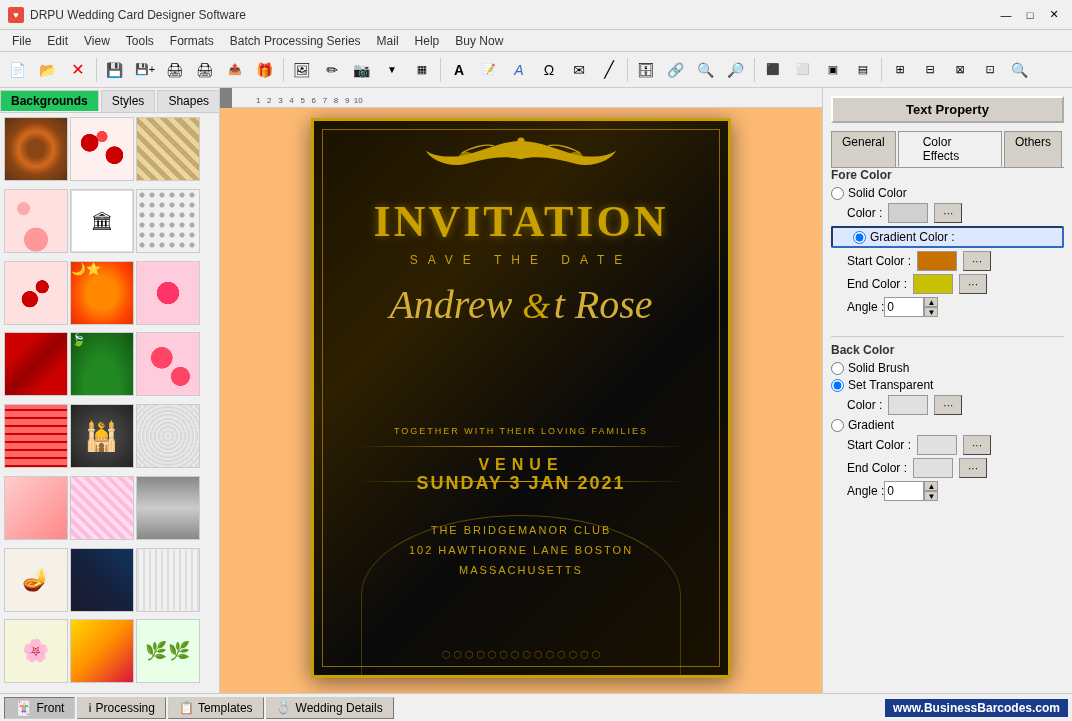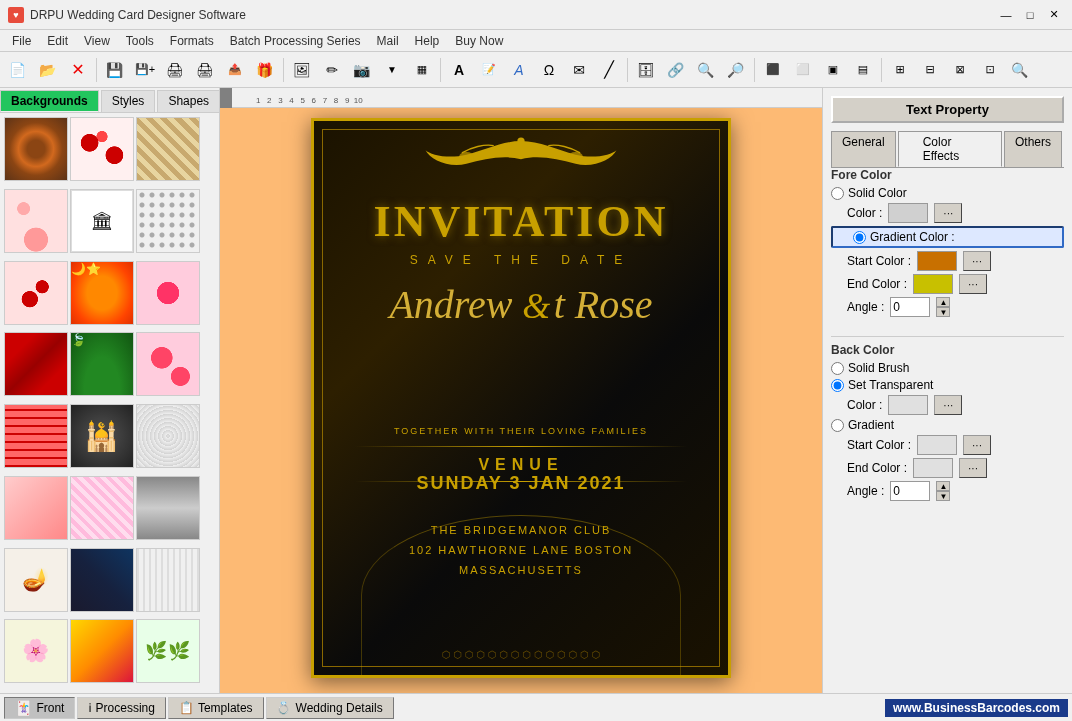--- a/index.html
+++ b/index.html
@@ -67,21 +67,21 @@
     .prop-tabs { display: flex; border-bottom: 1px solid #999; margin-bottom: 0; }
     .prop-tab { padding: 3px 10px; font-size: 12px; cursor: pointer; border: 1px solid #999; border-bottom: none; background: #d4d0c8; margin-right: 2px; }
     .prop-tab.active { background: #f0f0f0; border-bottom: 1px solid #f0f0f0; padding-left: 24px; }
     .prop-section { margin-bottom: 10px; }
     .prop-label { font-size: 12px; color: #333; margin-bottom: 4px; font-weight: bold; }
     .radio-row { display: flex; align-items: center; gap: 4px; margin: 3px 0; font-size: 12px; }
     .radio-row input[type=radio] { cursor: pointer; }
     .color-row { display: flex; align-items: center; gap: 6px; margin: 3px 0 3px 16px; font-size: 12px; }
     .color-box { width: 40px; height: 20px; border: 1px solid #999; cursor: pointer; }
     .color-btn { width: 28px; height: 20px; border: 1px outset #999; background: #d4d0c8; cursor: pointer; font-size: 10px; display: flex; align-items: center; justify-content: center; }
-    .angle-row { display: flex; align-items: center; gap: 6px; margin: 3px 0 3px 16px; font-size: 12px; }
+    .angle-row { display: flex; align-items: center; margin: 3px 0 3px 16px; font-size: 12px; }
     .angle-input { width: 40px; height: 20px; border: 1px solid #999; padding: 0 2px; font-size: 12px; }
     .spinner-btns { display: flex; flex-direction: column; }
     .spin-btn { width: 14px; height: 10px; border: 1px solid #999; background: #d4d0c8; cursor: pointer; display: flex; align-items: center; justify-content: center; font-size: 8px; }
     .divider { height: 1px; background: #ccc; margin: 6px 0; }
     .gradient-selected { border: 2px inset #316AC5; background: #dde8ff; }
 
     
     .statusbar { height: 28px; background: #f0f0f0; border-top: 1px solid #ccc; display: flex; align-items: center; padding: 0 4px; gap: 2px; }
     .status-btn { padding: 2px 10px; height: 22px; border: 1px outset #ccc; background: #d4d0c8; cursor: pointer; font-size: 12px; display: flex; align-items: center; gap: 4px; }
     .status-btn.active { border-style: inset; background: #c0c0c0; }

